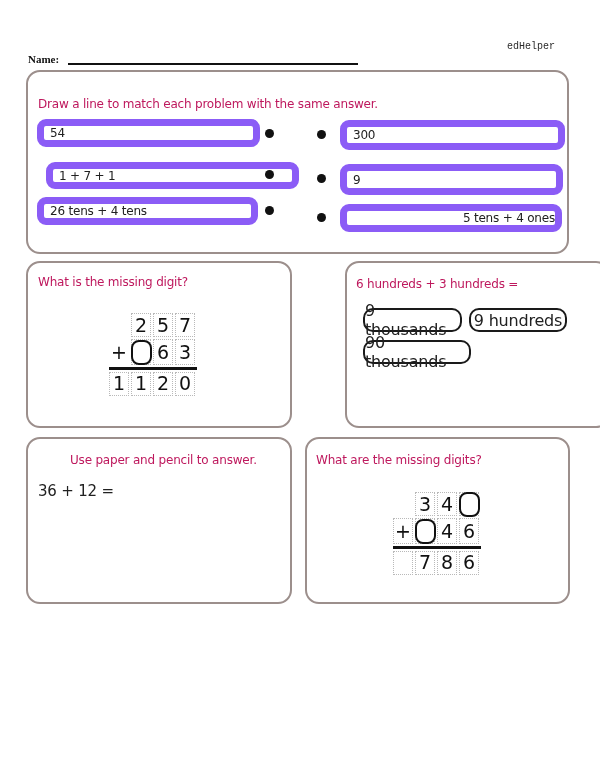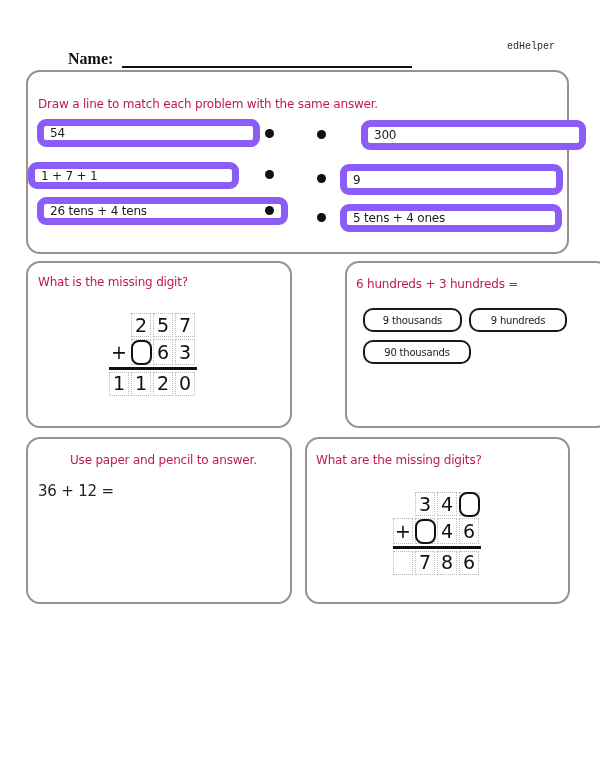--- a/index.html
+++ b/index.html
@@ -24,23 +24,22 @@
   .name-row {
     position: absolute;
     left: 28px;
     top: 50px;
     display: flex;
     align-items: flex-end;
   }
   .name-label {
     font-family: "Liberation Serif", serif;
     font-weight: bold;
-    font-size: 16px;
+    font-size: 11px;
     color: #111;
-    margin-left: 40px;
   }
   .name-line {
     display: inline-block;
     width: 290px;
     height: 15px;
     margin-left: 9px;
     border-bottom: 2px solid #111;
   }
   .section {
     position: absolute;
@@ -79,21 +78,21 @@
     background: #111;
   }
   .pill {
     position: absolute;
     border: 2.5px solid #1a1a1a;
     border-radius: 10px;
     background: #fff;
     display: flex;
     align-items: center;
     justify-content: center;
-    font-size: 10px;
+    font-size: 16px;
     letter-spacing: -0.2px;
   }
   .expression {
     position: absolute;
     font-size: 15px;
     letter-spacing: -0.2px;
   }
   .add-grid { position: absolute; }
   .grid-row {
     display: flex;
@@ -140,42 +139,42 @@
     <span class="name-label">Name:</span>
     <span class="name-line"></span>
   </div>
 
   <div class="section sec-matching">
     <div class="prompt" style="left:10px; top:25px;">Draw a line to match each problem with the same answer.</div>
 
     <div class="match-box" style="left:9px; top:47px; width:223px; height:28px;">
       <span>54</span>
     </div>
-    <div class="match-box" style="left:0; top:90px; width:211px; height:27px;">
+    <div class="match-box" style="left:18px; top:90px; width:253px; height:27px;">
       <span>1 + 7 + 1</span>
     </div>
-    <div class="match-box" style="left:9px; top:125px; width:251px; height:28px;">
+    <div class="match-box" style="left:9px; top:125px; width:221px; height:28px;">
       <span>26 tens + 4 tens</span>
     </div>
 
     <div class="dot" style="left:237px; top:57px;"></div>
     <div class="dot" style="left:237px; top:98px;"></div>
     <div class="dot" style="left:237px; top:134px;"></div>
 
     <div class="dot" style="left:289px; top:58px;"></div>
     <div class="dot" style="left:289px; top:102px;"></div>
     <div class="dot" style="left:289px; top:141px;"></div>
 
-    <div class="match-box" style="left:312px; top:48px; width:225px; height:30px;margin-left:21px;">
+    <div class="match-box" style="left:312px; top:48px; width:225px; height:30px;">
       <span>300</span>
     </div>
     <div class="match-box" style="left:312px; top:92px; width:223px; height:31px;">
       <span>9</span>
     </div>
-    <div class="match-box" style="left:312px; top:132px; width:222px; height:28px;">
+    <div class="match-box" style="left:312px; top:132px; width:222px; height:28px;justify-content:flex-end;">
       <span>5 tens + 4 ones</span>
     </div>
   </div>
 
   <div class="section sec-missing1">
     <div class="prompt" style="left:10px; top:12px;">What is the missing digit?</div>
     <div class="add-grid" style="left:81px; top:50px;">
         <div class="grid-row">
           <div class="cell"></div>
           <div class="cell dotted">2</div>

